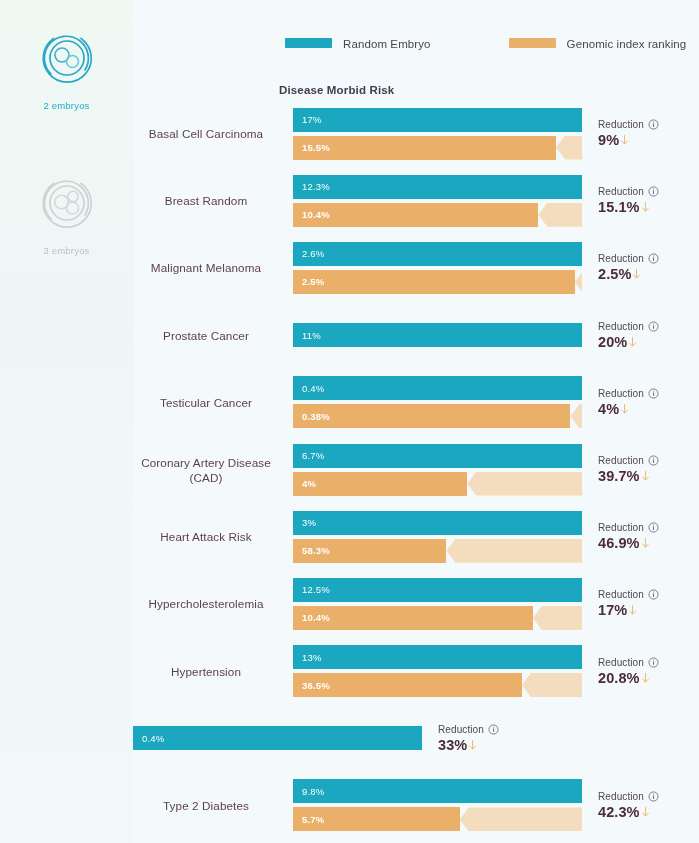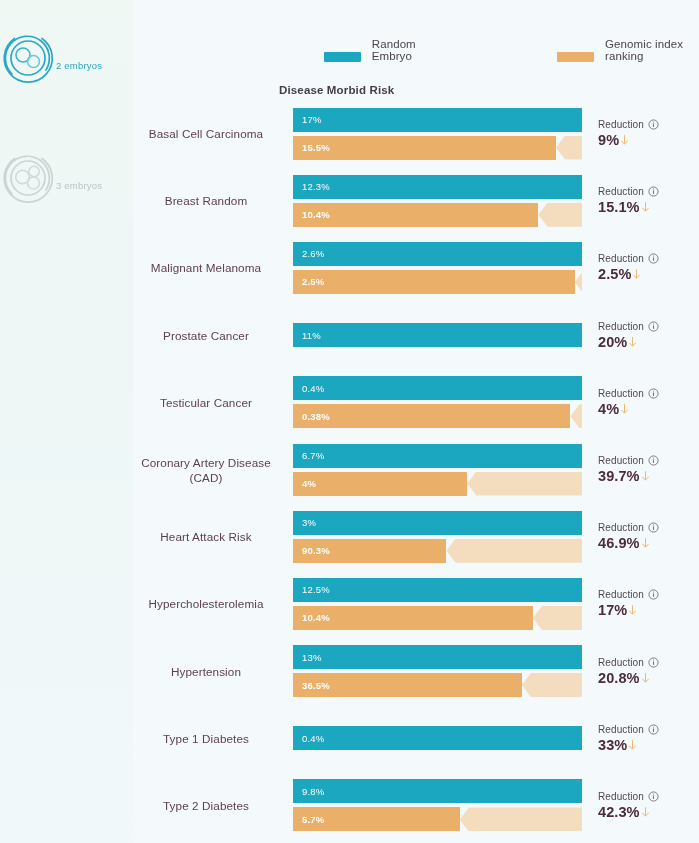--- a/index.html
+++ b/index.html
@@ -24,21 +24,21 @@
     background: linear-gradient(180deg, #f0f8f4 0%, #eef7f6 40%, #f1f8fa 100%);
     padding-top: 18px;
     display: flex;
     flex-direction: column;
     align-items: center;
   }
   .embryo-opt {
     width: 133px;
     padding: 12px 0 10px 0;
     display: flex;
-    flex-direction: row;
+    flex-direction: column;
     align-items: center;
     cursor: pointer;
   }
   .embryo-opt.inactive { opacity: 1; align-items: center; }
   .embryo-icon { width: 56px; height: 56px; display: block; }
   .embryo-label {
     margin-top: 14px;
     font-size: 9.5px;
     letter-spacing: .2px;
     color: #27a8c4;
@@ -55,21 +55,21 @@
   }
 
   
   .legend {
     position: absolute;
     left: 152px; top: 38px;
     display: flex;
     align-items: center;
     gap: 78px;
   }
-  .legend-item { display: flex; align-items: flex-end; gap: 11px; margin-left: 39px; }
+  .legend-item { display: flex; align-items: flex-start; gap: 11px; }
   .legend-swatch { width: 47px; height: 10px; border-radius: 1px; display: block; }
   .legend-text { font-size: 11.5px; color: #4a4450; letter-spacing: .1px; }
 
   .chart-title {
     position: absolute;
     left: 146px; top: 84px;
     font-size: 11.5px;
     font-weight: bold;
     color: #443c4a;
     letter-spacing: .15px;
@@ -431,21 +431,21 @@
           <div class="row-label">Heart Attack Risk</div>
           <div class="bars">
             <div class="bar-track">
               <div class="bar-fill teal">
                 <span class="bar-value">3%</span>
               </div>
             </div>
             <div class="bar-track">
               <div class="ghost" style="width:46.9%"></div>
               <div class="bar-fill orange" style="width:53.1%">
-                <span class="bar-value">90.3%</span>
+                <span class="bar-value">58.3%</span>
               </div>
             </div>
           </div>
           <div class="reduction">
             <div class="red-top">
               <span>Reduction</span>
               <span>
                 <svg class="info-ico" width="11" height="11" viewBox="0 0 12 12">
                   <circle cx="6" cy="6" r="5" fill="none" stroke="#7a7280" stroke-width="1"></circle>
                   <rect x="5.4" y="4.6" width="1.2" height="4.1" rx=".5" fill="#7a7280"></rect>
@@ -529,21 +529,20 @@
               <span class="red-val">20.8%</span>
               <span>
                 <svg class="down-arrow" width="9" height="11" viewBox="0 0 9 11">
                   <path d="M4.5 0.5 V8.6 M1.6 6.1 L4.5 9.2 L7.4 6.1" fill="none" stroke="#f0b86a" stroke-width="1" stroke-linecap="round" stroke-linejoin="round"></path>
                 </svg>
               </span>
             </div>
           </div>
         </div>
         <div class="row">
-          <div class="row-label">Type 1 Diabetes</div>
           <div class="bars">
             <div class="bar-track">
               <div class="bar-fill teal">
                 <span class="bar-value">0.4%</span>
               </div>
             </div>
           </div>
           <div class="reduction">
             <div class="red-top">
               <span>Reduction</span>

